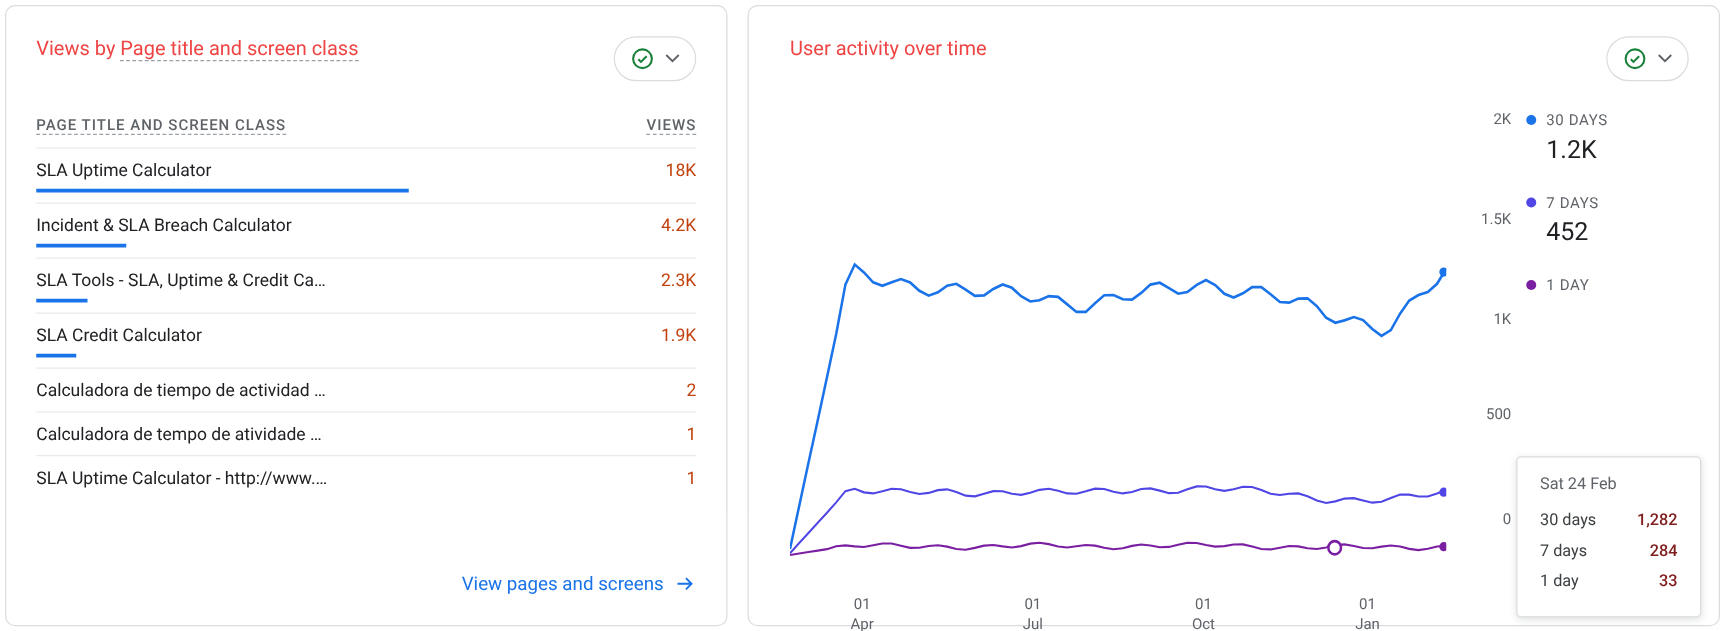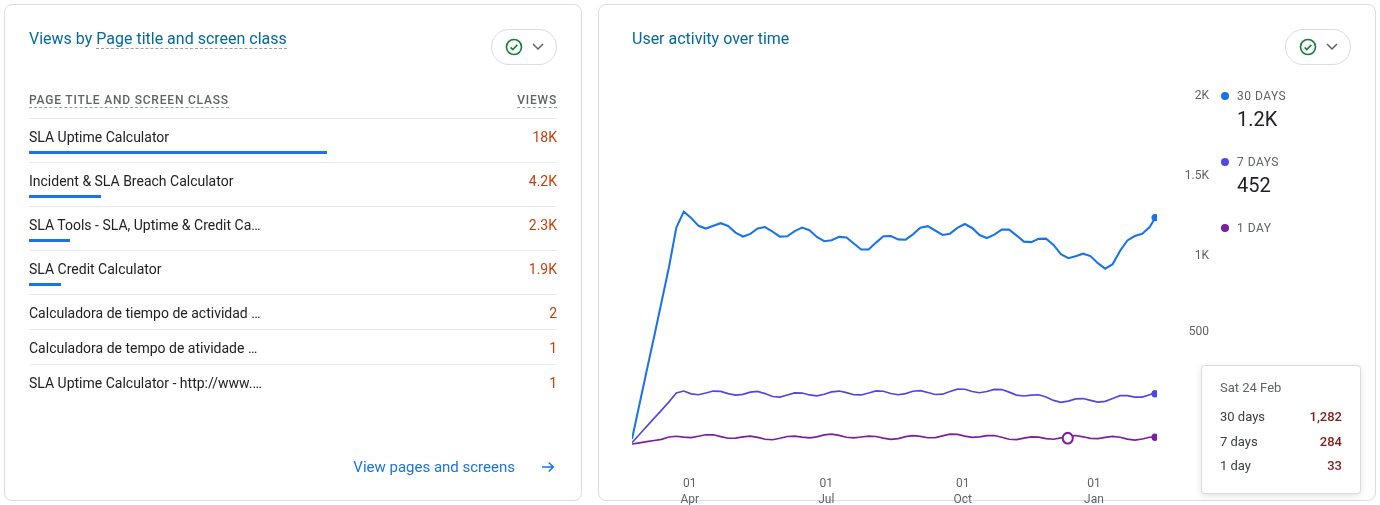--- a/index.html
+++ b/index.html
@@ -28,21 +28,21 @@
 
   .card-header {
     display: flex;
     align-items: flex-start;
     justify-content: space-between;
     margin-bottom: 20px;
   }
   .card-title {
     font-size: 16px;
     font-weight: 400;
-    color: #0369a1;
+    color: #ef4444;
   }
   .dashed-underline {
     border-bottom: 1px dashed #9aa0a6;
   }
   .status-pill {
     display: flex;
     align-items: center;
     gap: 8px;
     border: 1px solid #dadce0;
     border-radius: 999px;
@@ -90,21 +90,21 @@
     margin-top: auto;
     text-align: right;
     padding-top: 16px;
   }
   .card-footer-link a {
     color: #1a73e8;
     text-decoration: none;
     font-size: 15px;
     display: inline-flex;
     align-items: flex-end;
-    gap: 24px;
+    gap: 8px;
   }
   .arrow-right-icon { width: 18px; height: 18px; color: #1a73e8; }
 
   
   .chart-area {
     display: flex;
     gap: 12px;
     flex: 1;
     position: relative;
   }
@@ -146,21 +146,21 @@
     position: absolute;
     background: #fff;
     border: 1px solid #dadce0;
     border-radius: 4px;
     box-shadow: 0 2px 6px rgba(60,64,67,.15);
     padding: 14px 18px;
     font-size: 13px;
     color: #3c4043;
     right: -10px;
     top: 280px;
-    width: 160px;
+    width: 148px;
   }
   .tooltip-date { color: #5f6368; font-size:13px; margin-bottom:10px; }
   .tooltip-row { display:flex; justify-content: space-between; line-height: 1.9; }
   .tooltip-row b { font-weight:500; color:#7f1d1d; }
 
   .x-axis-labels {
     display:flex;
     position:absolute;
     bottom:0;
     left:0;

